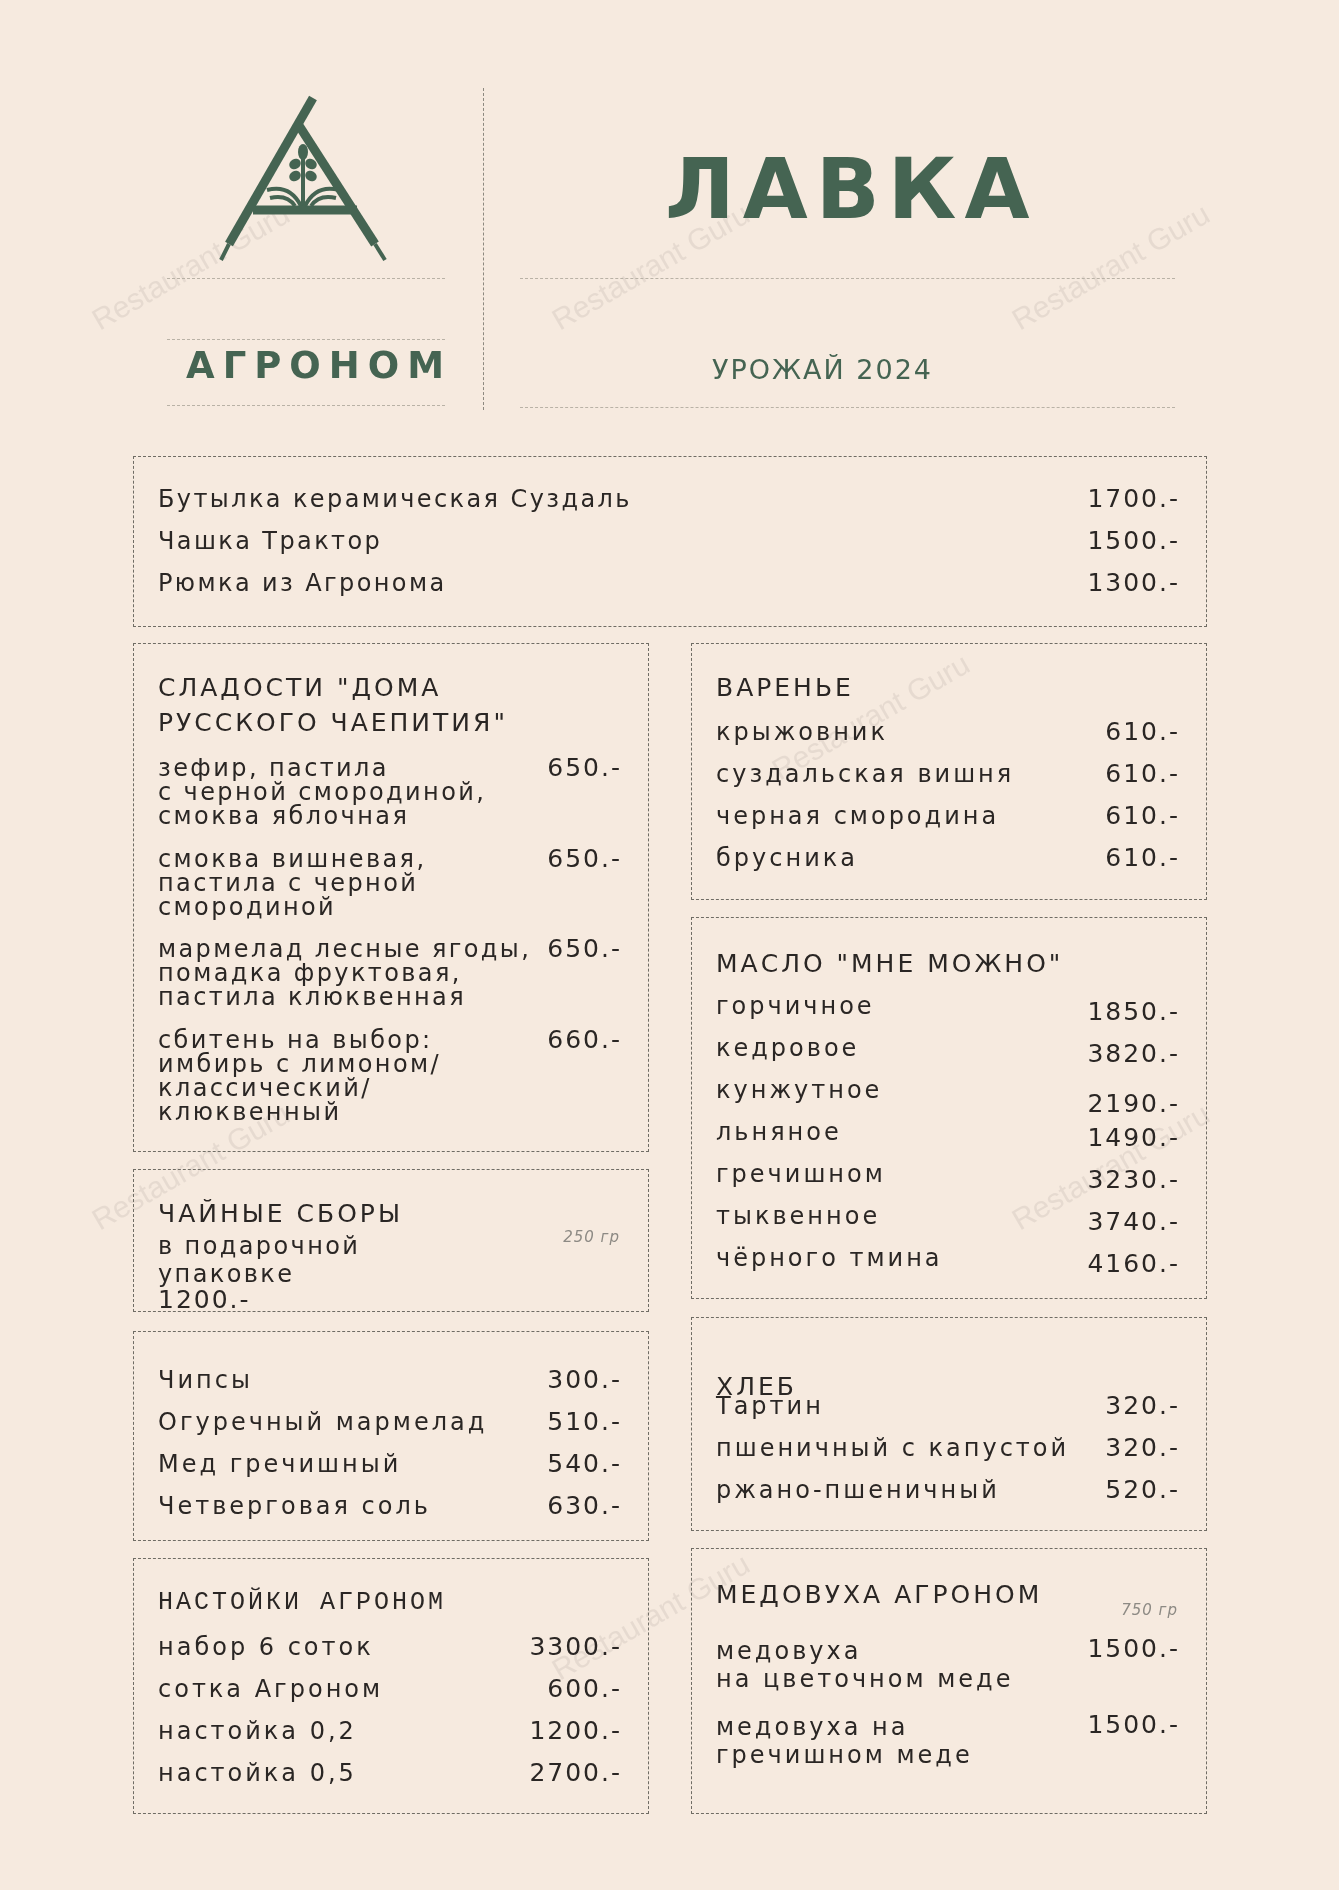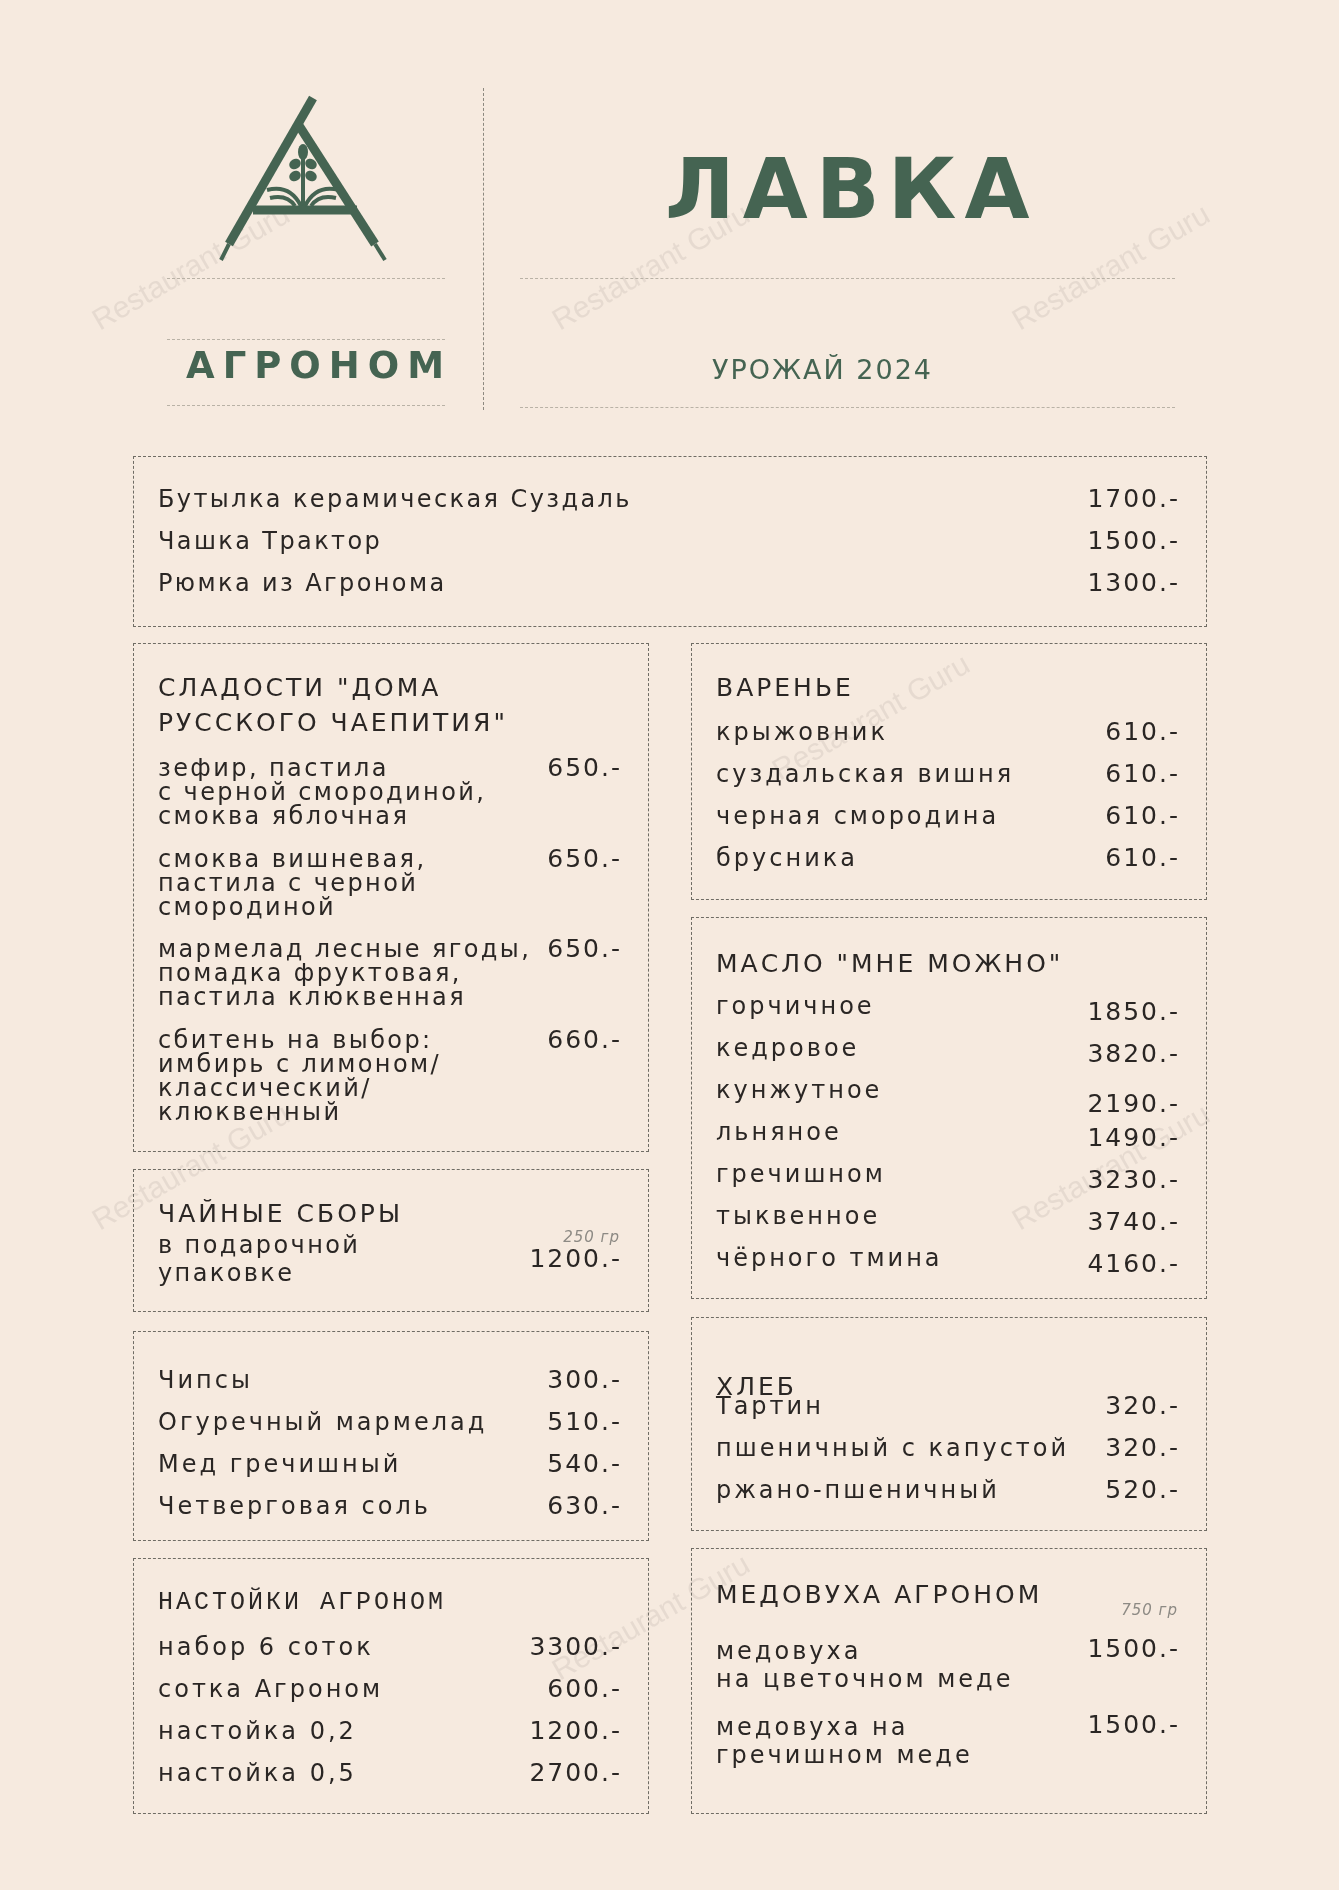--- a/index.html
+++ b/index.html
@@ -114,21 +114,21 @@
 имбирь с лимоном/
 классический/
 клюквенный</span>
     <span class="price">660.-</span>
   </div>
 </div>
 
 <div class="box" style="left:133px;top:1169px;width:516px;height:143px;">
   <div class="title" style="top:26px;">ЧАЙНЫЕ СБОРЫ</div>
   <span class="weight" style="top:58px;">250 гр</span>
-  <div class="row" style="top:62px;align-items:center;height:54px;">
+  <div class="row" style="top:62px;align-items:flex-start;height:54px;flex-direction:column;">
     <span class="item" style="line-height:28px;">в подарочной
 упаковке</span>
     <span class="price">1200.-</span>
   </div>
 </div>
 
 <div class="box" style="left:133px;top:1331px;width:516px;height:210px;">
   <div class="row" style="top:36px;">
     <span class="item wide">Чипсы</span>
     <span class="price">300.-</span>

